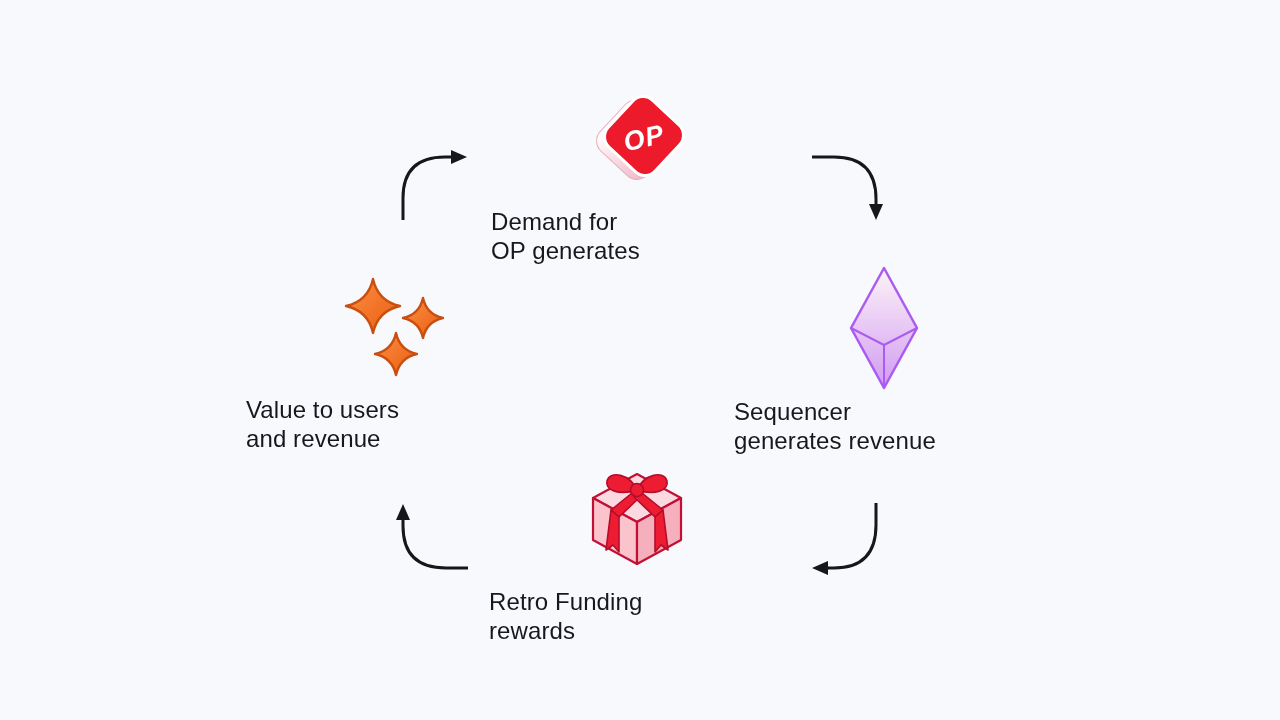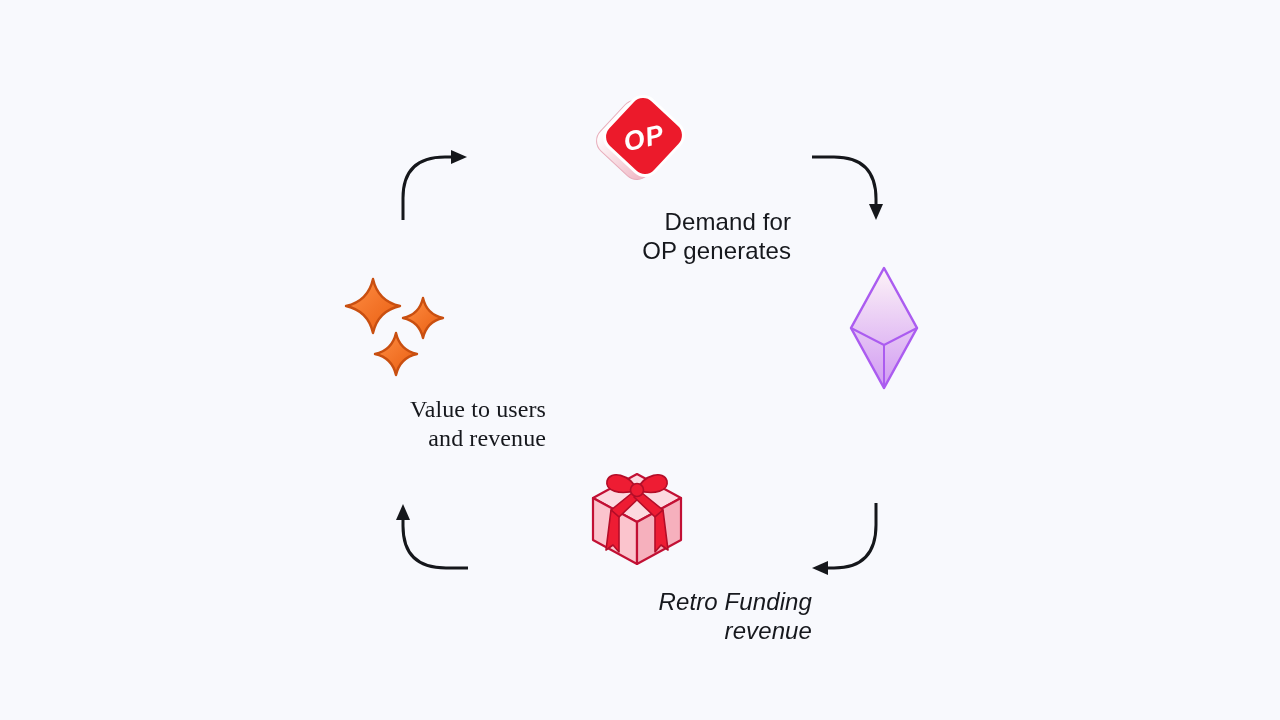--- a/index.html
+++ b/index.html
@@ -12,21 +12,21 @@
     position:relative;
     width:1280px;height:720px;
     overflow:hidden;
     background:var(--page_bg,#f8f9fd);
   }
   .icon{position:absolute;}
   .node-label{
     position:absolute;
     width:300px;
     transform:translateX(-50%);
-    text-align:right;
+    text-align:left;
     font-size:24px;
     line-height:29px;
     color:var(--text,#16181d);
     letter-spacing:0.1px;
   }
   .node-label span{display:block;}
 
   
   .arrows{position:absolute;left:0;top:0;}
   .arrow-path{fill:none;stroke:var(--arrow,#15171b);stroke-width:3;}
@@ -108,51 +108,55 @@
     <defs>
       <linearGradient id="crystalGrad" x1="0" y1="0" x2="0" y2="1">
         <stop offset="0" style="stop-color:var(--crystal_top,#fdf3f7)"></stop>
         <stop offset="1" style="stop-color:var(--crystal_bottom,#d19bf2)"></stop>
       </linearGradient>
     </defs>
     <path class="crystal-body" d="M39 6 L72 66 L39 126 L6 66 Z"></path>
     <path class="crystal-facet" d="M6 66 L39 83 L72 66"></path>
     <path class="crystal-facet" d="M39 83 L39 126"></path>
   </svg>
+  <div class="node-label" style="left:884px;top:397px;">
+    <span>Sequencer</span>
+    <span>generates revenue</span>
+  </div>
 
   <svg class="icon" style="left:585px;top:462px;" width="104" height="104" viewBox="0 0 104 104">
 
     <path class="gift-top gift-face" d="M52 12 L96 36 L52 60 L8 36 Z"></path>
     <path class="gift-left gift-face" d="M8 36 L52 60 L52 102 L8 78 Z"></path>
     <path class="gift-right gift-face" d="M96 36 L52 60 L52 102 L96 78 Z"></path>
 
     <path class="ribbon" d="M47 31 L26 48 L34 55 L55 35 Z"></path>
     <path class="ribbon" d="M57 31 L78 48 L70 55 L49 35 Z"></path>
 
     <path class="ribbon" d="M26 48 L34 55 L34 90 L28 83 L21 88 Z"></path>
     <path class="ribbon" d="M78 48 L70 55 L70 90 L76 83 L83 88 Z"></path>
 
     <path class="ribbon" d="M52 28 C45 12 25 8 22 19 C20 28 34 34 52 28 Z"></path>
     <path class="ribbon" d="M52 28 C59 12 79 8 82 19 C84 28 70 34 52 28 Z"></path>
     <circle class="ribbon" cx="52" cy="28" r="6.5"></circle>
   </svg>
-  <div class="node-label" style="left:662px;top:587px;font-style:italic;">
+  <div class="node-label" style="left:639px;top:587px;">
     <span>Retro Funding</span>
-    <span>revenue</span>
+    <span>rewards</span>
   </div>
 
   <svg class="icon" style="left:335px;top:273px;" width="115" height="105" viewBox="0 0 115 105">
     <defs>
       <linearGradient id="sparkGrad" x1="0" y1="0" x2="1" y2="1">
         <stop offset="0" style="stop-color:var(--sparkle_light,#ff8f45)"></stop>
         <stop offset="1" style="stop-color:var(--sparkle_dark,#e85c0f)"></stop>
       </linearGradient>
     </defs>
     <path class="sparkle" d="M38 6 Q42.9 28.1 65 33 Q42.9 37.9 38 60 Q33.1 37.9 11 33 Q33.1 28.1 38 6 Z"></path>
     <path class="sparkle" d="M88 25 Q91.6 41.4 108 45 Q91.6 48.6 88 65 Q84.4 48.6 68 45 Q84.4 41.4 88 25 Z"></path>
     <path class="sparkle" d="M61 60 Q64.8 77.2 82 81 Q64.8 84.8 61 102 Q57.2 84.8 40 81 Q57.2 77.2 61 60 Z"></path>
   </svg>
-  <div class="node-label" style="left:396px;top:395px;font-family:Liberation Serif, serif;">
+  <div class="node-label" style="left:396px;top:395px;">
     <span>Value to users</span>
     <span>and revenue</span>
   </div>
 
 </div>
 
 </body></html>

